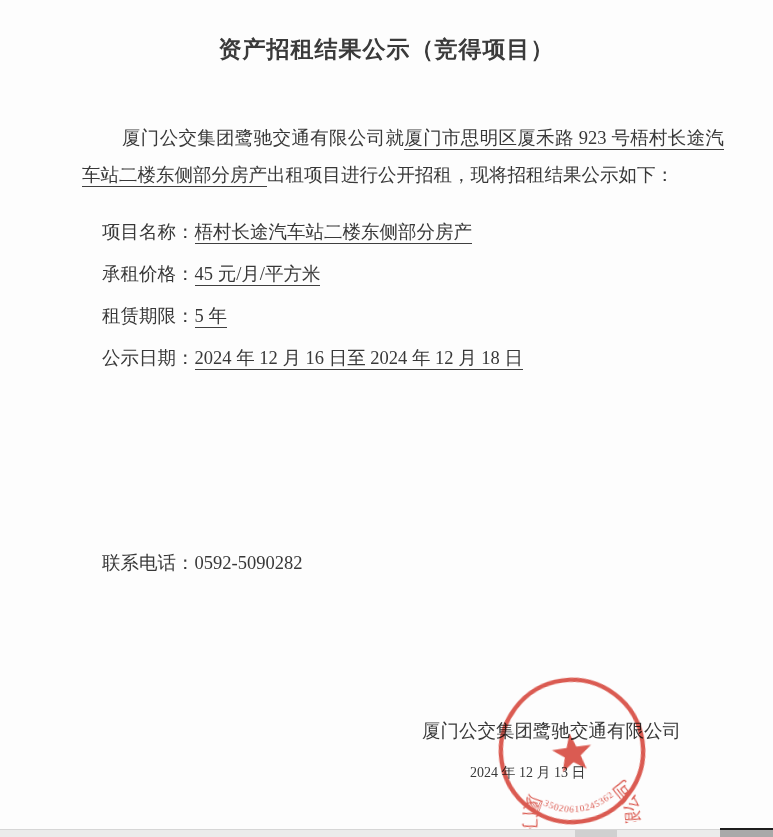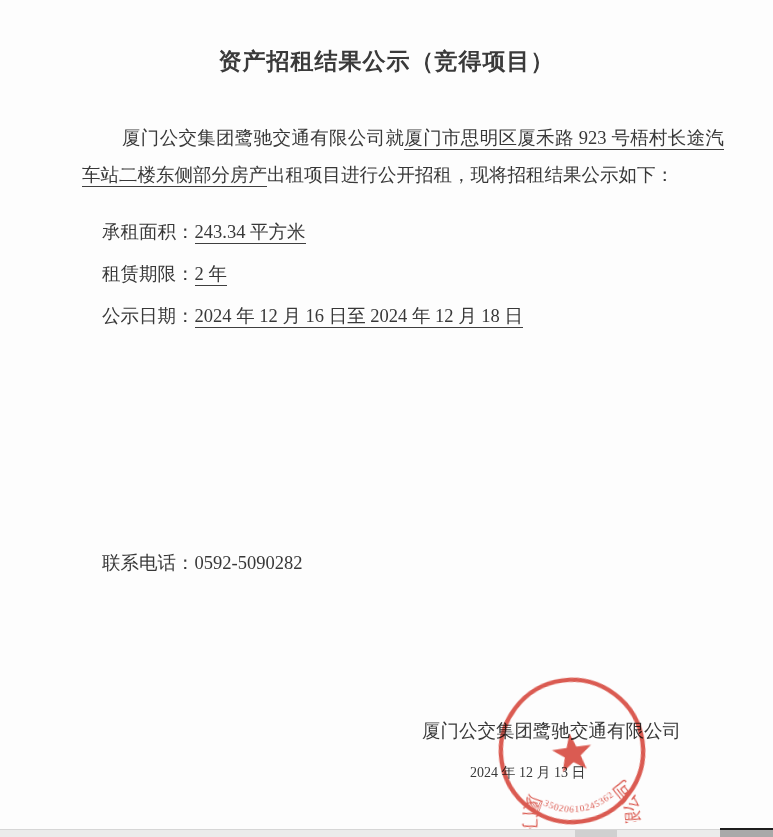--- a/index.html
+++ b/index.html
@@ -10,21 +10,21 @@
     color: #383838;
     overflow: hidden;
     position: relative;
   }
   .page {
     position: absolute; inset: 0;
     background: #fdfdfd;
   }
   .title {
     position: absolute; top: 30px; left: 0; right: 0;
-    margin: 16px;
+    margin: 4px;
     text-align: center;
     font-size: 23px; font-weight: bold;
     letter-spacing: 1px;
     color: #3a3a3a;
   }
   .intro {
     position: absolute; top: 104px; left: 66px;
     width: 642px;
     margin: 16px;
     font-size: 18.5px; line-height: 37px;
@@ -72,26 +72,27 @@
 <body>
 
 <div class="page">
 
   <h1 class="title">资产招租结果公示（竞得项目）</h1>
 
   <p class="intro"><span>厦门公交集团鹭驰交通有限公司就</span><span class="u">厦门市思明区厦禾路 923 号梧村长途汽车站二楼东侧部分房产</span><span>出租项目进行公开招租，现将招租结果公示如下：</span></p>
 
   <div class="fields">
 
+      <div class="field-row"><span>项目名称：</span><span class="u">梧村长途汽车站二楼东侧部分房产</span></div>
 
 
+      <div class="field-row"><span>承租价格：</span><span class="u">45 元/月/平方米</span></div>
 
-      <div class="field-row"><span>承租面积：</span><span class="u">243.34 平方米</span></div>
 
-      <div class="field-row"><span>租赁期限：</span><span class="u">2 年</span></div>
+      <div class="field-row"><span>租赁期限：</span><span class="u">5 年</span></div>
 
       <div class="field-row"><span>公示日期：</span><span class="u">2024 年 12 月 16 日至 2024 年 12 月 18 日</span></div>
     </div>
 
   <div class="contacts">
     <div class="contact-row">
       <span>联系电话：</span><span>0592-5090282</span>
     </div>
   </div>
 

